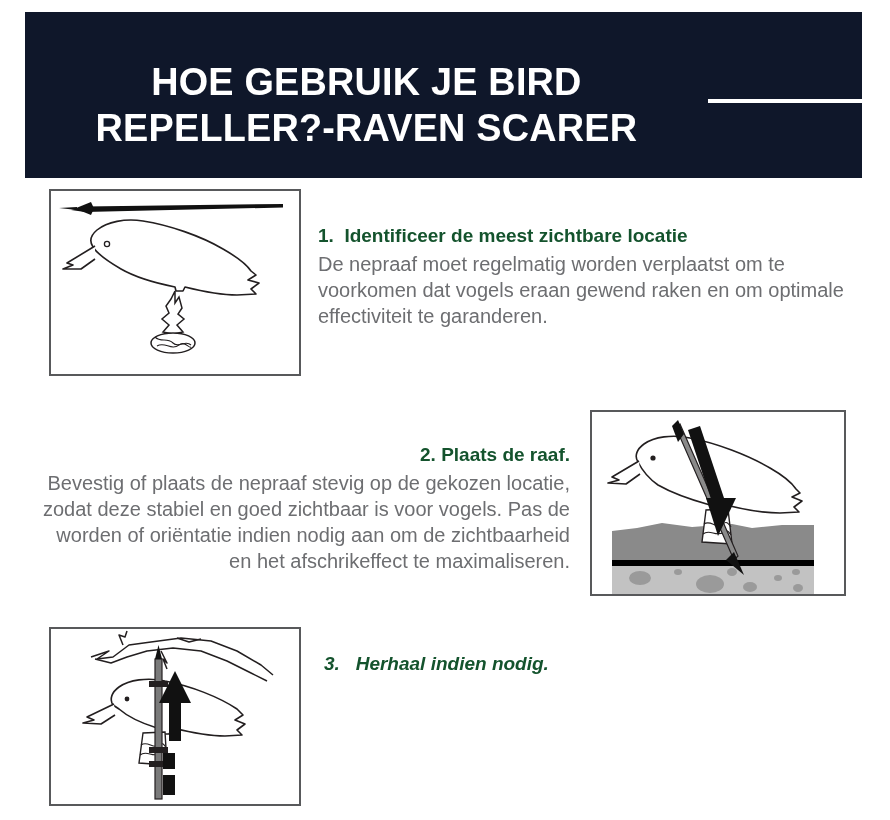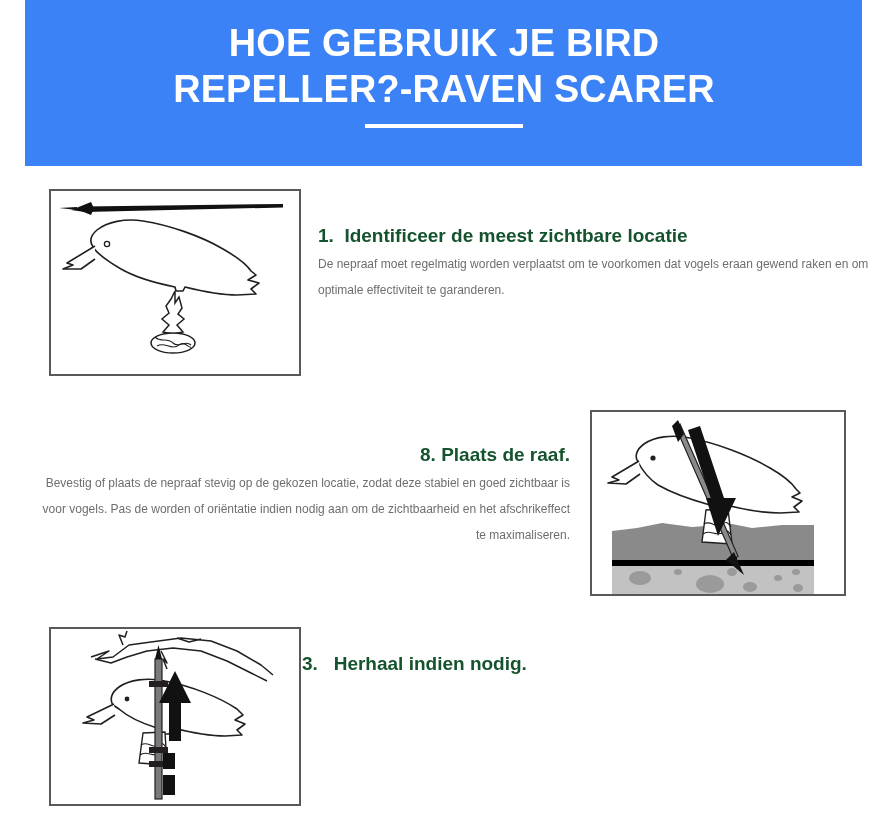--- a/index.html
+++ b/index.html
@@ -18,26 +18,26 @@
     position: relative;
     width: 890px;
     height: 820px;
     background: #ffffff;
   }
 
   
   .banner {
     position: absolute;
     left: 25px;
-    top: 0px;
+    top: 12px;
     width: 837px;
     height: 166px;
-    background: #3b82f6;
+    background: #0f172a;
     display: flex;
-    flex-direction: column;
+    flex-direction: row;
     align-items: center;
     justify-content: flex-start;
   }
   .banner-title {
     margin: 0;
     padding-top: 20px;
     color: #ffffff;
     font-family: "Liberation Sans", sans-serif;
     font-weight: bold;
     font-size: 39px;
@@ -73,35 +73,35 @@
     font-weight: bold;
     font-size: 19px;
     line-height: 24px;
     white-space: pre;
   }
   .step-body {
     margin: 0;
     color: #6D6E71;
     font-family: "Liberation Sans", sans-serif;
     font-weight: normal;
-    font-size: 12px;
+    font-size: 20px;
     line-height: 26px;
   }
   .align-right { text-align: right; }
   .align-left  { text-align: left;  }
 
   
   #box-1 { left: 49px;  top: 189px; width: 252px; height: 187px; }
   #txt-1 { left: 318px; top: 224px; width: 560px; }
 
   #box-2 { left: 590px; top: 410px; width: 256px; height: 186px; }
   #txt-2 { left: 40px;  top: 443px; width: 530px; }
 
   #box-3 { left: 49px;  top: 627px; width: 252px; height: 179px; }
-  #txt-3 { left: 302px; top: 652px; width: 560px; }
+  #txt-3 { left: 324px; top: 652px; width: 560px; font-style: italic; }
 </style>
 </head>
 <body>
 
 <div class="page">
 
   <div class="banner">
     <h1 class="banner-title"><span>HOE GEBRUIK JE BIRD</span><br><span>REPELLER?-RAVEN SCARER</span></h1>
     <div class="banner-rule"></div>
   </div>
@@ -201,21 +201,21 @@
       </g>
 
       <g fill="#111111">
         <path d="M96 18 L108 14 L134 92 L122 96 Z"></path>
         <path d="M114 86 L144 86 L126 124 Z"></path>
       </g>
     </svg>
   </div>
 
   <div class="text-block align-right" id="txt-2">
-    <p class="step-heading">8. Plaats de raaf.</p>
+    <p class="step-heading">2. Plaats de raaf.</p>
     <p class="step-body">Bevestig of plaats de nepraaf stevig op de gekozen locatie, zodat deze stabiel en goed zichtbaar is voor vogels. Pas de worden of oriëntatie indien nodig aan om de zichtbaarheid en het afschrikeffect te maximaliseren.</p>
   </div>
 
   <div class="figure-box" id="box-3">
     <svg width="248" height="175" viewBox="0 0 248 175">
 
       <g fill="none" stroke="#231F20" stroke-width="1.5" stroke-linejoin="round">
         <path d="M40 28 L58 22 L46 30 L62 28 L78 16 L100 13 L130 9 L160 12 L186 22 L210 36 L222 46"></path>
         <path d="M44 30 L60 34 L76 28 L96 22 L122 19 L150 22 L176 32 L200 44 L216 52"></path>
         <path d="M72 16 L68 6 L74 8 L76 2"></path>

